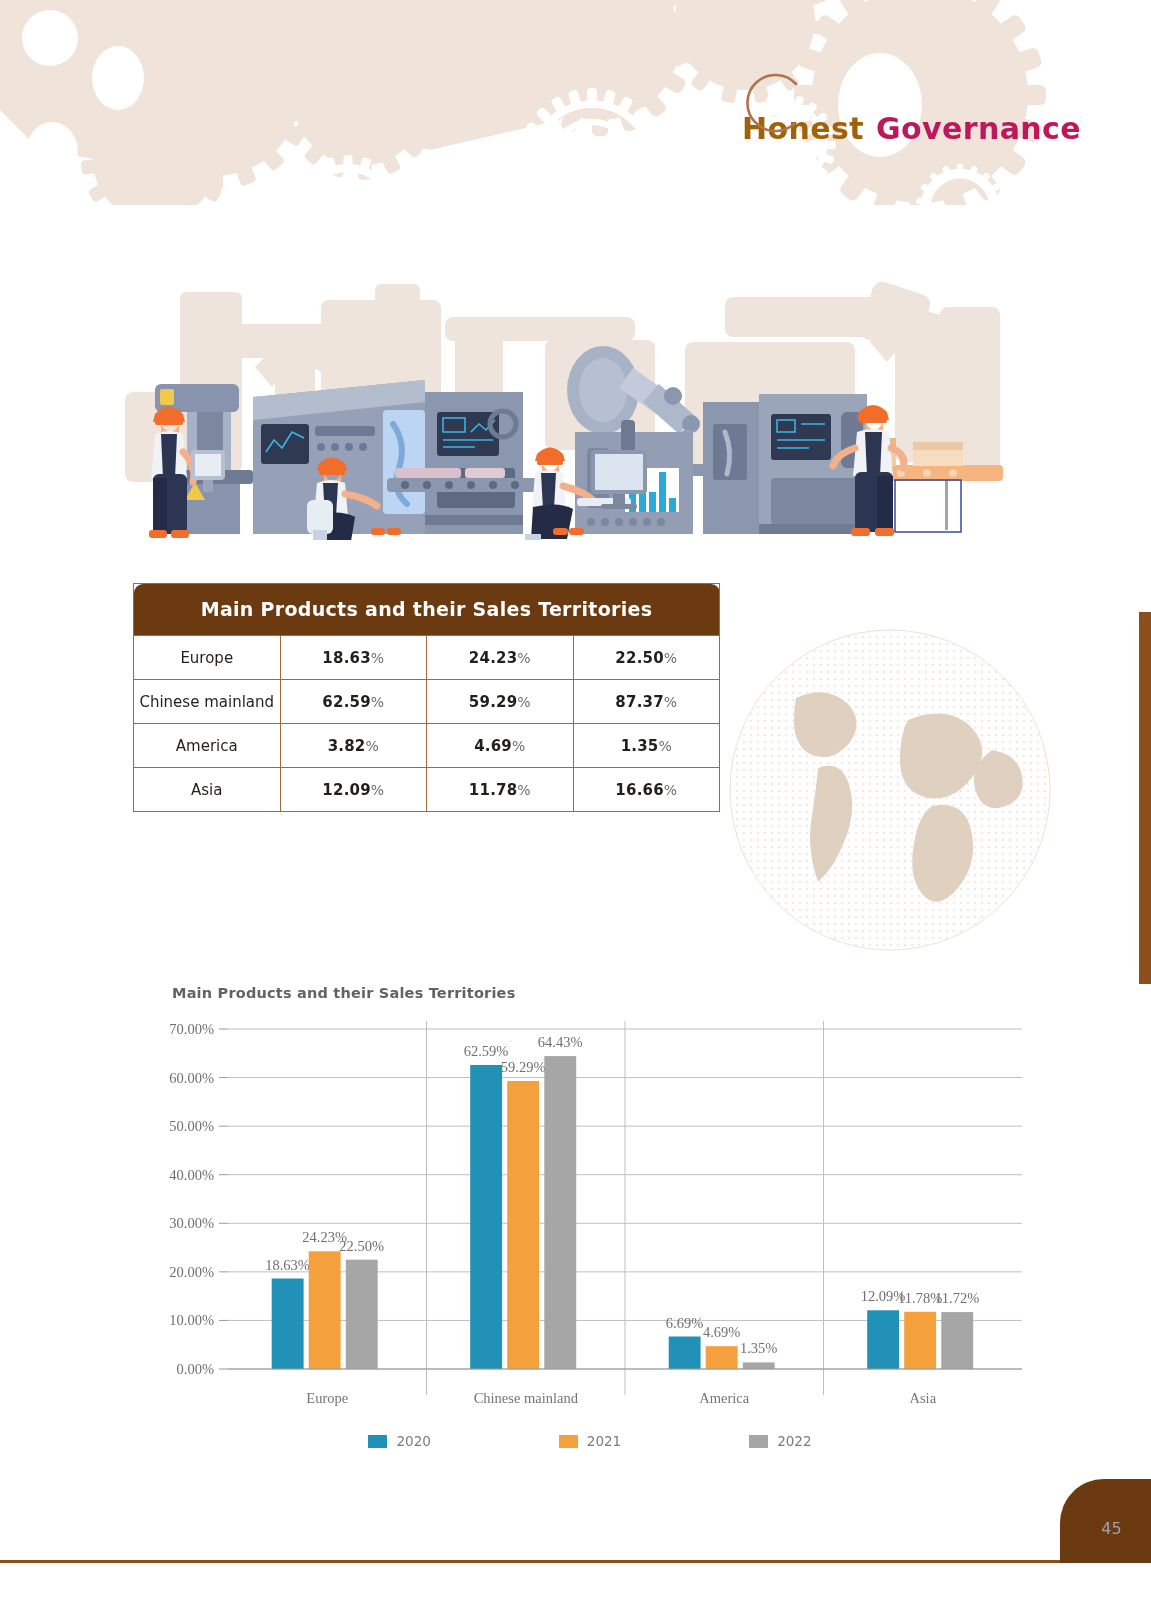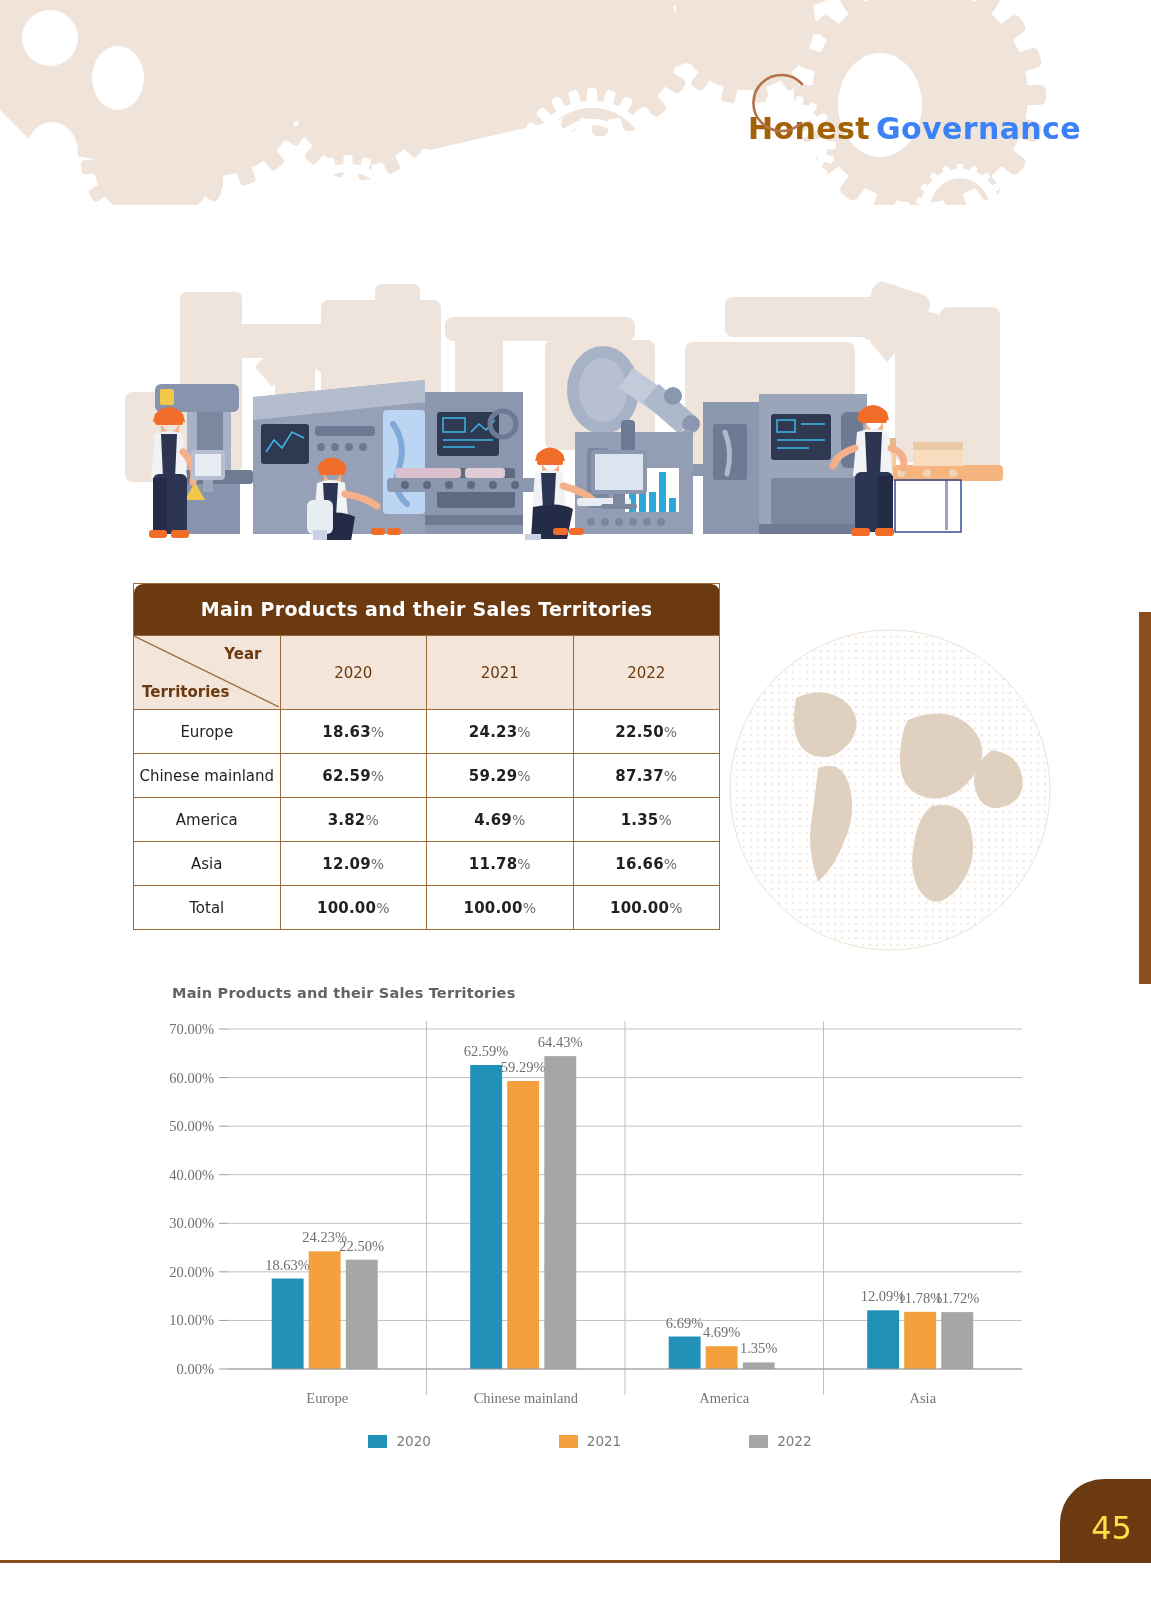--- a/index.html
+++ b/index.html
@@ -12,21 +12,21 @@
 
   
   .gear-band { position:absolute; left:0; top:0; width:1151px; height:205px; overflow:hidden; }
   .gear-band svg { display:block; }
 
   
   .brand { position:absolute; right:70px; top:70px; height:80px; display:flex; align-items:flex-end; }
   .brand-arc { position:absolute; left:-8px; top:-2px; width:72px; height:72px; }
   .brand-text { font-size:30px; letter-spacing:0.4px; font-weight:bold; white-space:nowrap; line-height:1; padding-bottom:6px;}
   .brand-honest { color:#a16207; }
-  .brand-gov { color:#3b82f6; margin-left:6px; }
+  .brand-gov { color:#be185d; margin-left:12px; }
 
   
   .factory { position:absolute; left:125px; top:272px; width:880px; height:268px; }
   .factory svg { display:block; }
 
   
   .globe { position:absolute; left:700px; top:600px; width:380px; height:380px; opacity:.85; }
 
   
   .side-tab { position:absolute; right:0; top:612px; width:12px; height:372px; background:#8B4F1C; }
@@ -63,21 +63,21 @@
   .legend { position:absolute; left:0; top:448px; width:880px; display:flex; justify-content:center; gap:128px; }
   .legend-item { display:flex; align-items:center; gap:9px; }
   .legend-sw { width:19px; height:13px; display:block; }
   .legend-lbl { font-size:13.5px; color:#7b7b7b; }
 
   
   .footer-rule { position:absolute; left:0; bottom:37px; width:1151px; height:3px; background:#8B4F1C; }
   .page-badge {
     position:absolute; right:0; bottom:37px; width:91px; height:84px;
     background:#6B3A10; border-top-left-radius:44px;
-    color:#fde047; font-size:32px;
+    color:#a3a3a3; font-size:16px;
     display:flex; align-items:center; justify-content:center;
     padding-left:12px; padding-top:14px;
   }
 </style>
 </head>
 <body>
 
 <div class="gear-band">
   <svg width="1151" height="205" viewBox="0 0 1151 205" xmlns="http://www.w3.org/2000/svg">
     <defs>
@@ -614,32 +614,20 @@
 </div>
 
 <div class="side-tab"></div>
 
 <div class="tbl-wrap">
   <table class="main">
     <tbody>
         <tr>
       <td class="tbl-title" colspan="4">Main Products and their Sales Territories</td>
     </tr>
-    <tr>
-      <th class="corner">
-        <svg class="diag" viewBox="0 0 151 74" preserveAspectRatio="none">
-          <line x1="0" y1="0" x2="151" y2="74" stroke="#9C6B3C" stroke-width="1.3"></line>
-        </svg>
-        <span class="yr">Year</span>
-        <span class="terr">Territories</span>
-      </th>
-      <th class="hdr-cell">2020</th>
-      <th class="hdr-cell">2021</th>
-      <th class="hdr-cell">2022</th>
-    </tr>
 
     <tr>
       <td class="row-label">Europe</td>
       <td class="row-val"><span class="num">18.63</span><span class="pct">%</span></td>
       <td class="row-val"><span class="num">24.23</span><span class="pct">%</span></td>
       <td class="row-val"><span class="num">22.50</span><span class="pct">%</span></td>
     </tr>
     <tr>
       <td class="row-label">Chinese mainland</td>
       <td class="row-val"><span class="num">62.59</span><span class="pct">%</span></td>
@@ -650,26 +638,20 @@
       <td class="row-label">America</td>
       <td class="row-val"><span class="num">3.82</span><span class="pct">%</span></td>
       <td class="row-val"><span class="num">4.69</span><span class="pct">%</span></td>
       <td class="row-val"><span class="num">1.35</span><span class="pct">%</span></td>
     </tr>
     <tr>
       <td class="row-label">Asia</td>
       <td class="row-val"><span class="num">12.09</span><span class="pct">%</span></td>
       <td class="row-val"><span class="num">11.78</span><span class="pct">%</span></td>
       <td class="row-val"><span class="num">16.66</span><span class="pct">%</span></td>
-    </tr>
-    <tr class="last">
-      <td class="row-label">Total</td>
-      <td class="row-val"><span class="num">100.00</span><span class="pct">%</span></td>
-      <td class="row-val"><span class="num">100.00</span><span class="pct">%</span></td>
-      <td class="row-val"><span class="num">100.00</span><span class="pct">%</span></td>
     </tr>
   </tbody>
     </table>
 </div>
 
 <div class="chart">
   <div class="chart-title">Main Products and their Sales Territories</div>
   <div class="plot">
     <svg id="plot-svg" width="880" height="400" viewBox="0 0 880 400" xmlns="http://www.w3.org/2000/svg">
         <line x1="78" y1="352" x2="872" y2="352" stroke="#BFBFBF" stroke-width="1"></line>

